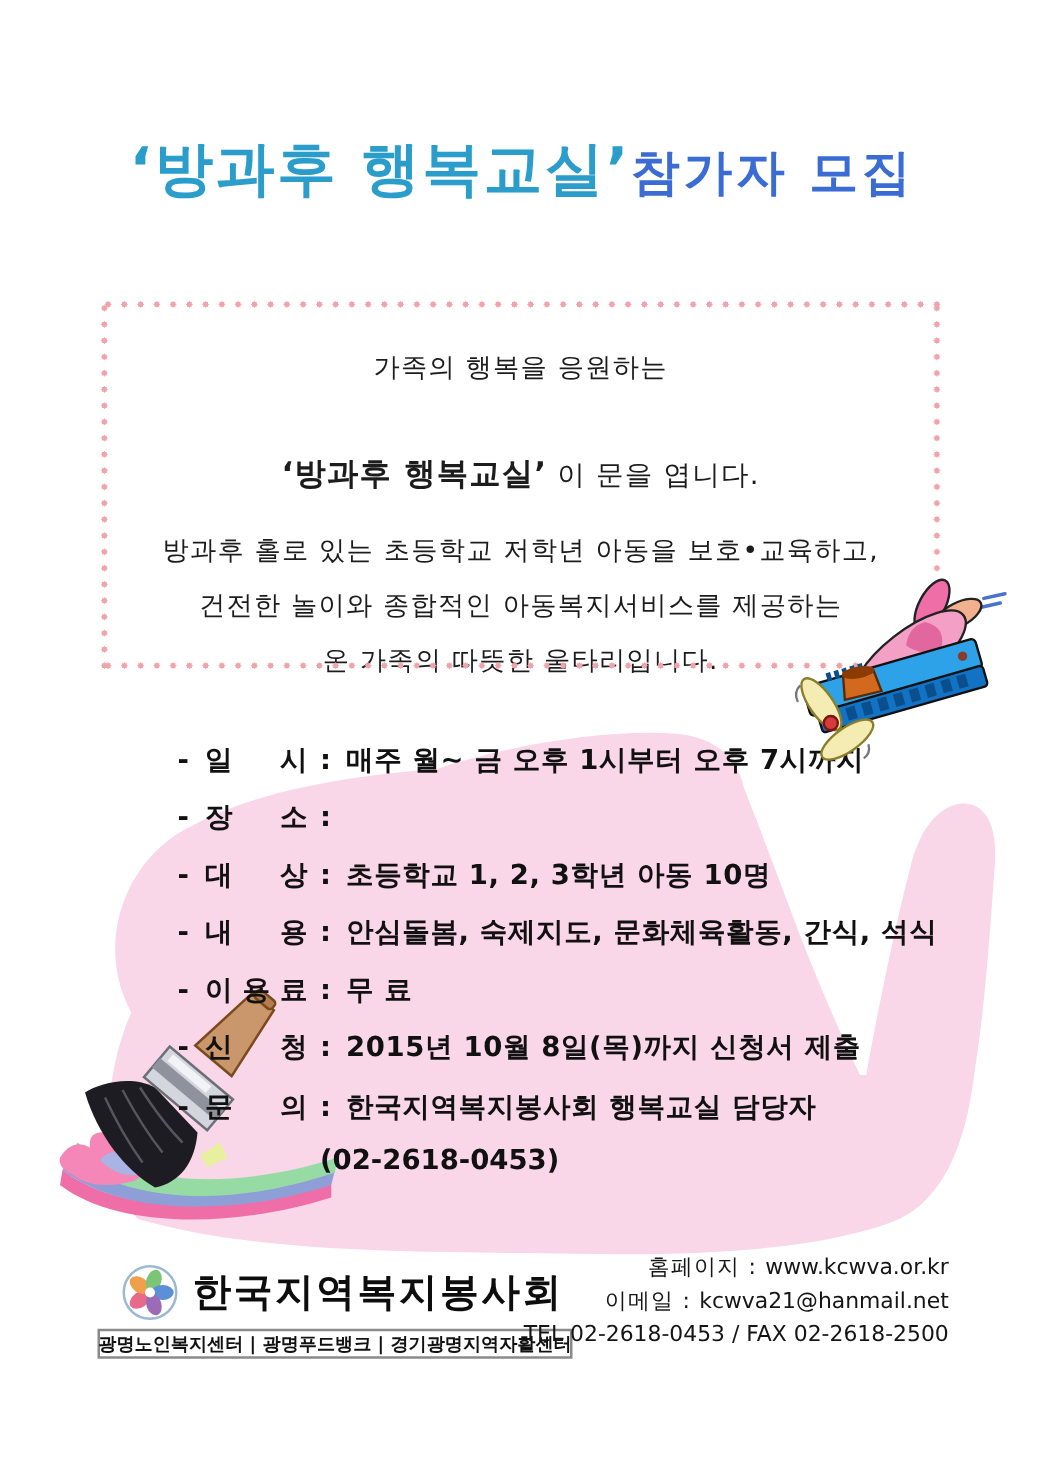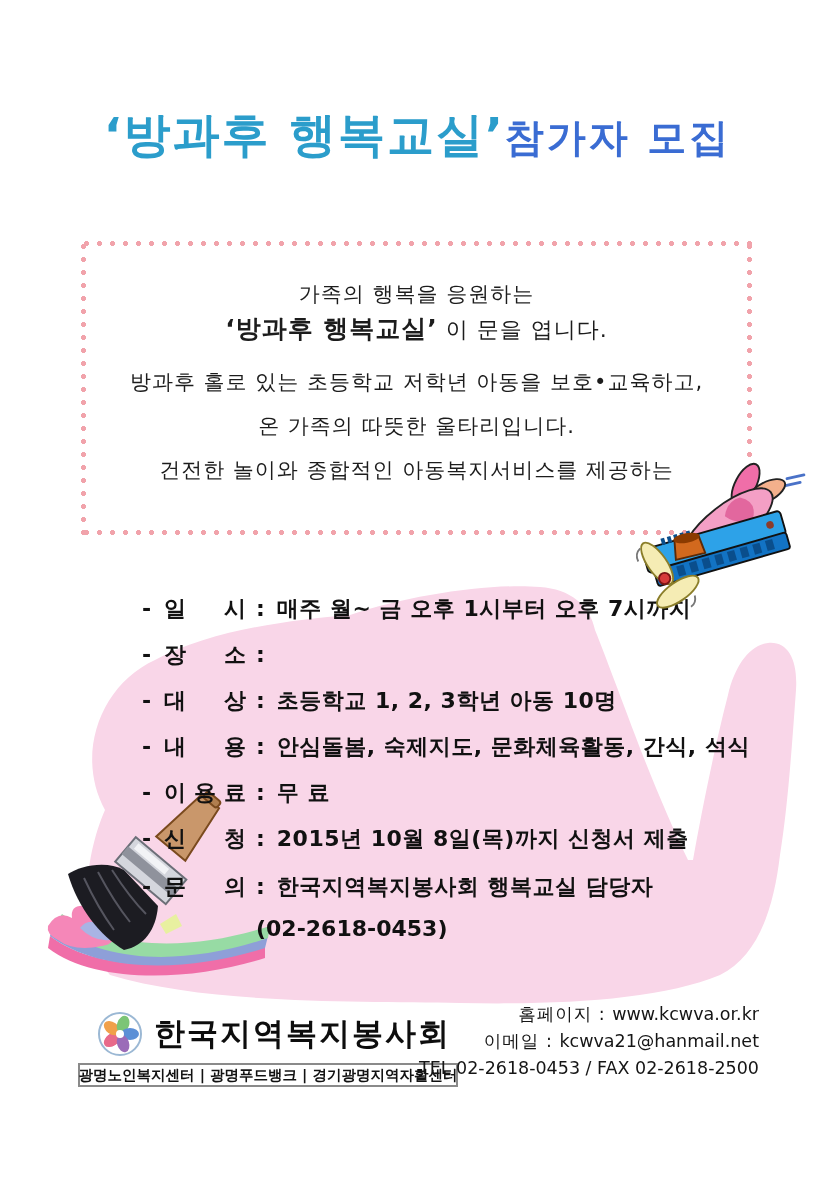--- a/index.html
+++ b/index.html
@@ -18,21 +18,21 @@
   .dots-h { height:7px; left:0; width:100%;
             background:radial-gradient(circle 2.4px at 50% 50%, #F1A3AB 97%, rgba(0,0,0,0)) repeat-x;
             background-size:13px 7px; }
   .dots-v { width:7px; top:0; height:100%;
             background:radial-gradient(circle 2.4px at 50% 50%, #F1A3AB 97%, rgba(0,0,0,0)) repeat-y;
             background-size:7px 13px; }
   .dots-top{top:0;} .dots-bottom{bottom:0;} .dots-left{left:0;} .dots-right{right:0;}
   .intro-content { position:absolute; inset:0; display:flex; flex-direction:column; align-items:center;
                    justify-content:flex-start; padding-top:34px; color:#1c1c1c; }
   .intro-l1 { font-size:21px; font-weight:500; line-height:40px; letter-spacing:1px; }
-  .intro-l2 { font-size:22px; font-weight:500; line-height:29px; letter-spacing:1px; }
+  .intro-l2 { font-size:22px; font-weight:500; line-height:42px; letter-spacing:1px;margin-top:44px; }
   .intro-l2 .b { font-size:25px; font-weight:800; }
   .intro-p  { margin-top:16px; text-align:center; font-size:21px; font-weight:500; line-height:44px; letter-spacing:1px; }
 
   
   .hand-bg { position:absolute; left:60px; top:575px; width:740px; height:430px; z-index:0; }
 
   
   .plane { position:absolute; left:628px; top:458px; width:190px; height:160px; z-index:6; }
 
   
@@ -79,22 +79,22 @@
   <div class="intro-box">
     <div class="dots dots-h dots-top"></div>
     <div class="dots dots-h dots-bottom"></div>
     <div class="dots dots-v dots-left"></div>
     <div class="dots dots-v dots-right"></div>
     <div class="intro-content">
       <div class="intro-l1">가족의 행복을 응원하는</div>
       <div class="intro-l2"><span class="b">‘방과후 행복교실’</span><span> 이 문을 엽니다.</span></div>
       <div class="intro-p">
         <div>방과후 홀로 있는 초등학교 저학년 아동을 보호•교육하고,</div>
+        <div>건전한 놀이와 종합적인 아동복지서비스를 제공하는</div>
         <div>온 가족의 따뜻한 울타리입니다.</div>
-        <div>건전한 놀이와 종합적인 아동복지서비스를 제공하는</div>
       </div>
     </div>
   </div>
 
   <svg class="plane" viewBox="0 0 200 170" aria-hidden="true">
 
     <g stroke="#4A72C8" stroke-width="3" stroke-linecap="round">
       <line x1="168" y1="22" x2="186" y2="18"></line>
       <line x1="164" y1="30" x2="182" y2="26"></line>
     </g>

